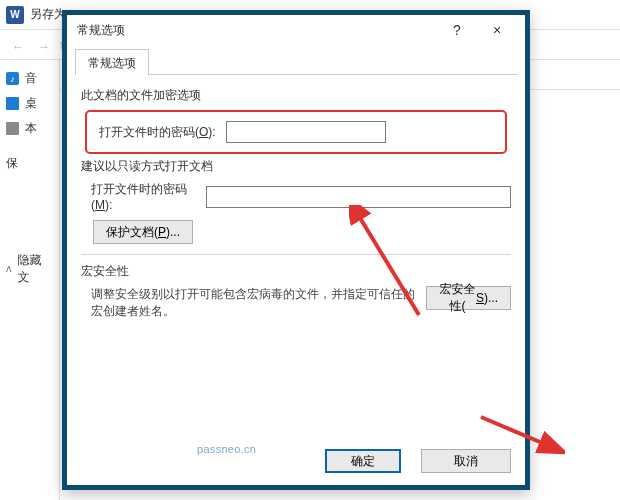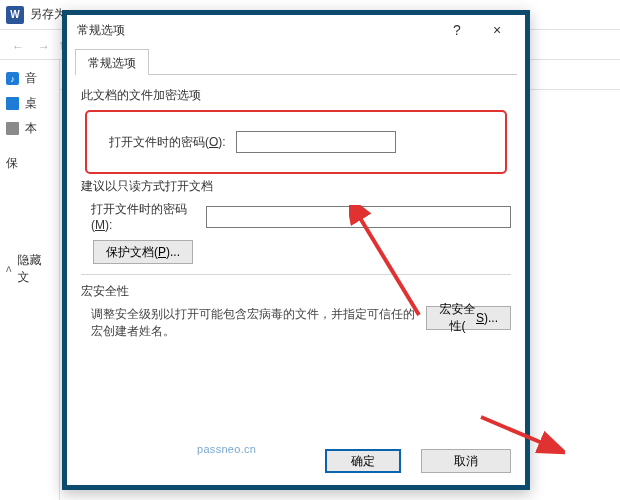--- a/index.html
+++ b/index.html
@@ -111,21 +111,21 @@
   </div>
   <div class="tabs">
     <div class="tab"><span>常规选项</span></div>
     <div class="tab-line"></div>
   </div>
   <div class="body">
 
     <div class="section">
       <div class="section-label">此文档的文件加密选项</div>
       <div class="open-pw-row">
-        <div class="field-row" style="margin:14px">
+        <div class="field-row" style="margin:4px">
           <label><span>打开文件时的密码(</span><span class="hot">O</span><span>):</span></label>
           <input type="password" class="txtbox open" value="" style="">
         </div>
       </div>
     </div>
 
     <div class="section">
       <div class="section-label">建议以只读方式打开文档</div>
       <div class="field-row">
         <label><span>打开文件时的密码(</span><span class="hot">M</span><span>):</span></label>

